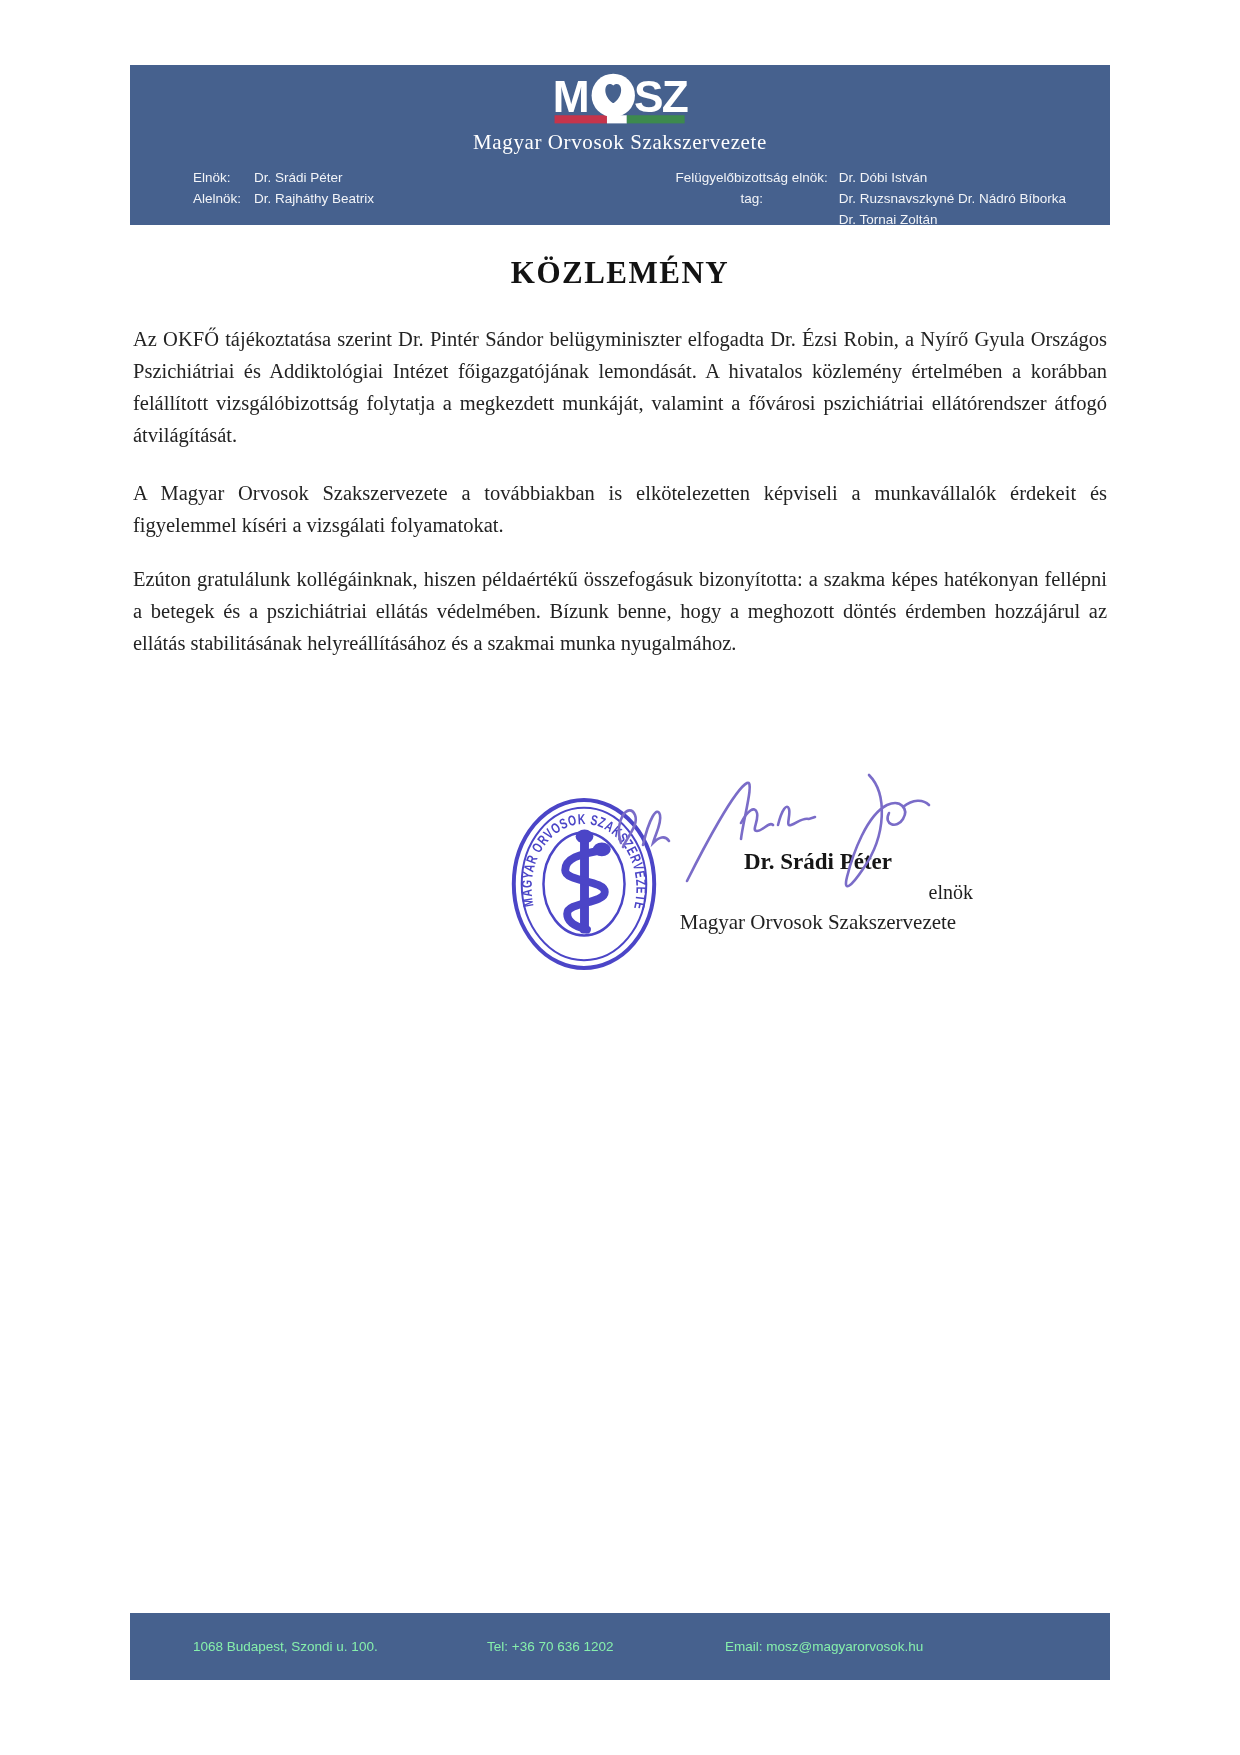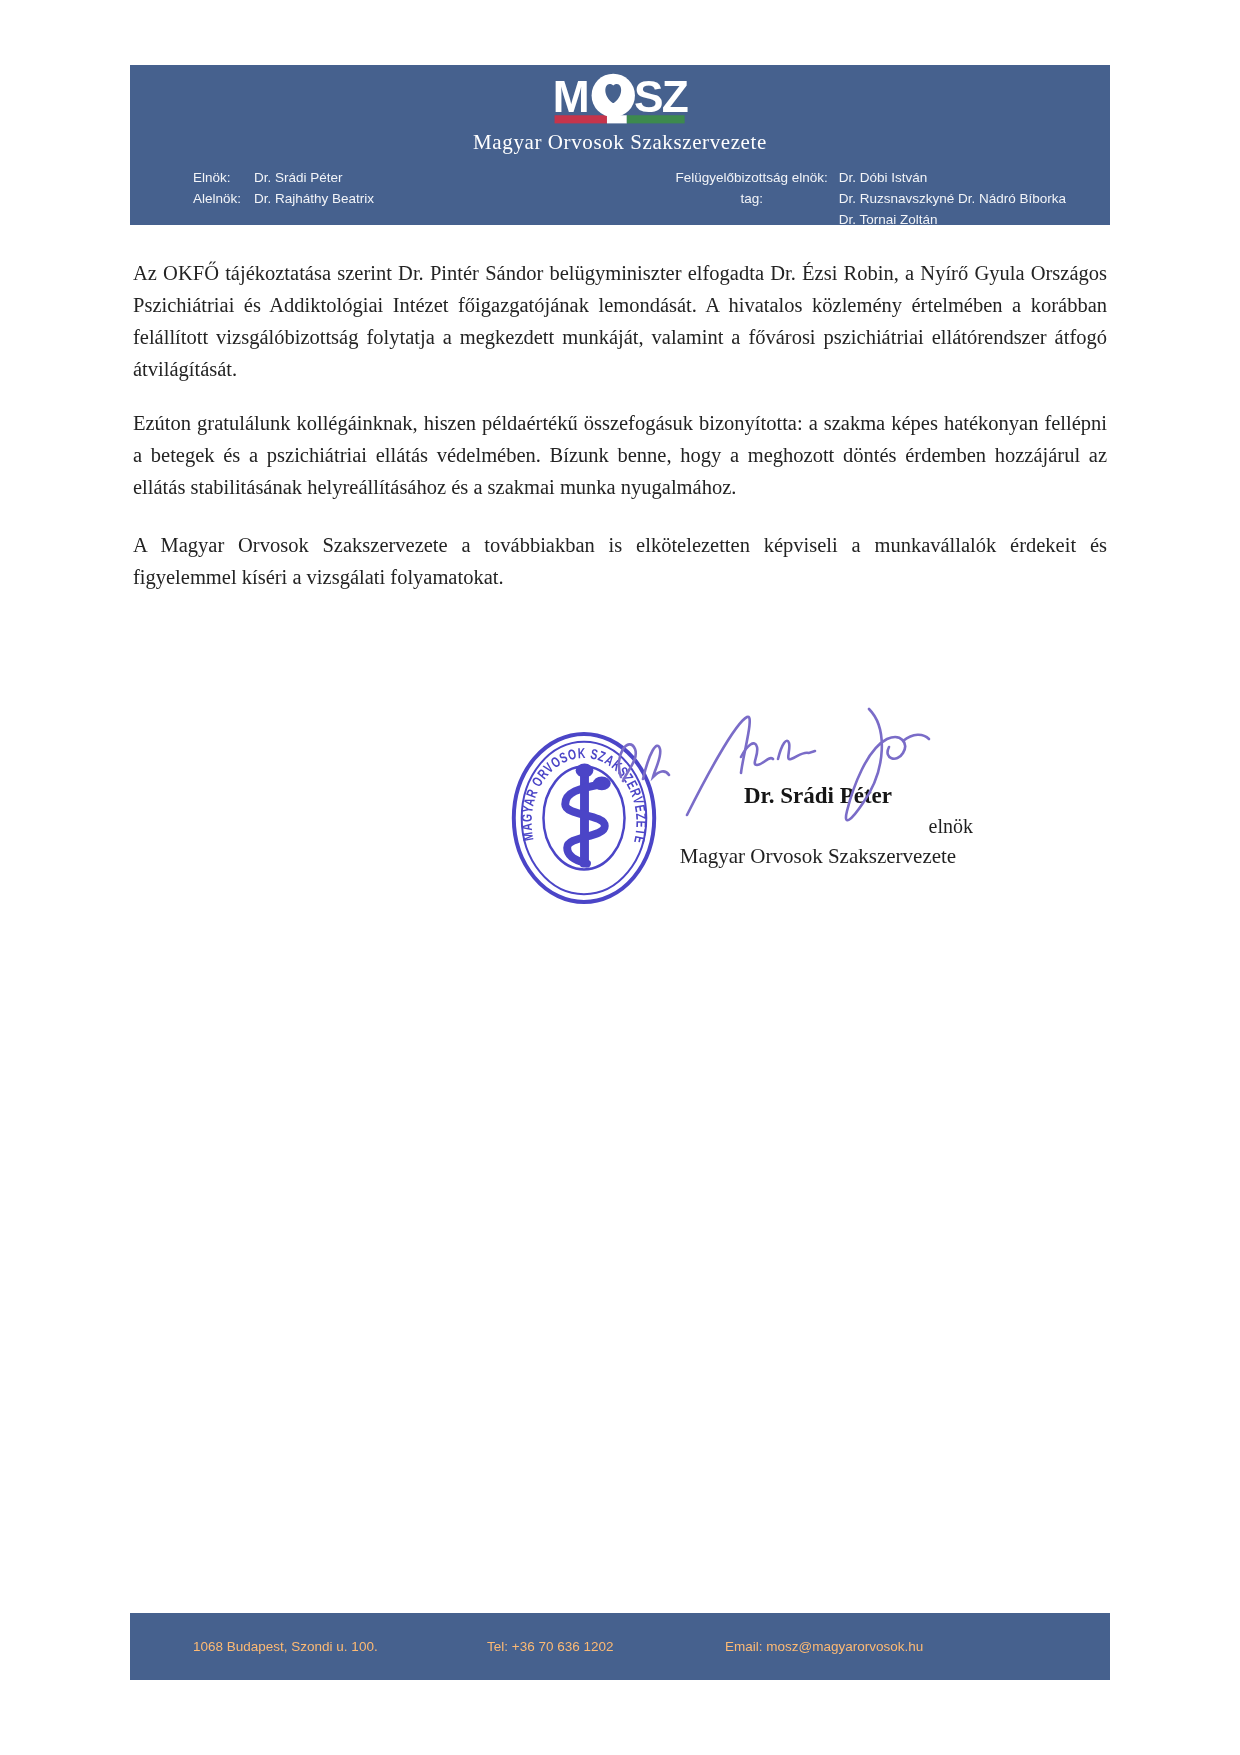--- a/index.html
+++ b/index.html
@@ -35,21 +35,21 @@
   .stamp{position:absolute;left:375px;top:38px;width:152px;height:178px;}
   .sig-names{position:absolute;left:530px;top:92px;width:310px;text-align:center;}
   .sig-name{font-size:23px;font-weight:bold;color:#161616;}
   .sig-role{font-size:20px;margin-top:6px;text-align:right;}
   .sig-org{font-size:21px;margin-top:6px;}
   .signature-svg{position:absolute;left:470px;top:2px;width:360px;height:150px;
                  pointer-events:none;z-index:3;}
 
   
   .band-footer{top:1613px;height:67px;font-family:"Liberation Sans", sans-serif;font-size:13.5px;}
-  .band-footer span{position:absolute;top:26px;white-space:nowrap;color:#fdba74;}
+  .band-footer span{position:absolute;top:26px;white-space:nowrap;color:#86efac;}
   .footer-address{left:63px;}
   .footer-phone{left:357px;}
   .footer-email{left:595px;}
 </style>
 </head>
 <body>
 
 <div class="page">
 
   <div class="band band-header">
@@ -91,24 +91,25 @@
         </div>
         <div class="off-row">
           <span class="off-label"></span>
           <span class="off-name">Dr. Tornai Zoltán</span>
         </div>
       </div>
     </div>
   </div>
 
   <div class="main">
+    <div class="doc-title">KÖZLEMÉNY</div>
 
     <p class="para p1">Az OKFŐ tájékoztatása szerint Dr. Pintér Sándor belügyminiszter elfogadta Dr. Ézsi Robin, a Nyírő Gyula Országos Pszichiátriai és Addiktológiai Intézet főigazgatójának lemondását. A hivatalos közlemény értelmében a korábban felállított vizsgálóbizottság folytatja a megkezdett munkáját, valamint a fővárosi pszichiátriai ellátórendszer átfogó átvilágítását.</p>
+    <p class="para p3">A Magyar Orvosok Szakszervezete a továbbiakban is elkötelezetten képviseli a munkavállalók érdekeit és figyelemmel kíséri a vizsgálati folyamatokat.</p>
     <p class="para p2">Ezúton gratulálunk kollégáinknak, hiszen példaértékű összefogásuk bizonyította: a szakma képes hatékonyan fellépni a betegek és a pszichiátriai ellátás védelmében. Bízunk benne, hogy a meghozott döntés érdemben hozzájárul az ellátás stabilitásának helyreállításához és a szakmai munka nyugalmához.</p>
-    <p class="para p3">A Magyar Orvosok Szakszervezete a továbbiakban is elkötelezetten képviseli a munkavállalók érdekeit és figyelemmel kíséri a vizsgálati folyamatokat.</p>
 
 
     <div class="sig-block">
 
       <svg class="stamp" viewBox="0 0 150 180">
         <ellipse cx="75" cy="90" rx="71" ry="85" fill="none" stroke="#4b45c7" stroke-width="4"></ellipse>
         <ellipse cx="75" cy="90" rx="63" ry="77" fill="none" stroke="#4b45c7" stroke-width="2"></ellipse>
         <ellipse cx="75" cy="90" rx="41" ry="52" fill="none" stroke="#4b45c7" stroke-width="2.5"></ellipse>
         <defs>
           <path id="stampArc" d="M 24 112 A 53 65 0 1 1 126 112" fill="none"></path>

